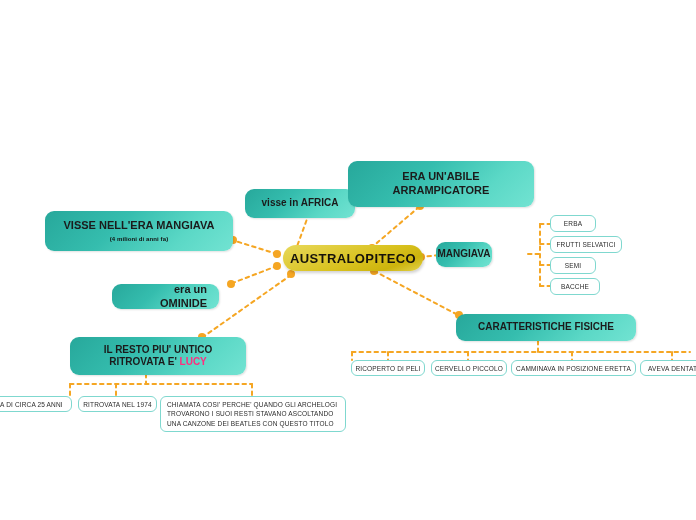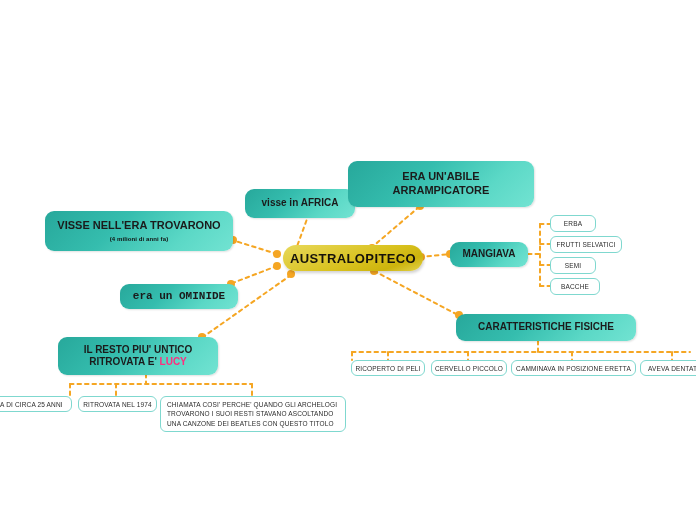--- a/index.html
+++ b/index.html
@@ -129,37 +129,37 @@
   <div class="node teal l2" style="left:245px;top:189px;width:110px;height:29px;">
     <span>visse in AFRICA</span>
   </div>
 
   <div class="node teal l1" style="left:348px;top:161px;width:186px;height:46px;">
     <span>ERA UN'ABILE</span>
     <span>ARRAMPICATORE</span>
   </div>
 
   <div class="node teal l1" style="left:45px;top:211px;width:188px;height:40px;">
-    <span>VISSE NELL'ERA TROVARONO</span>
+    <span>VISSE NELL'ERA MANGIAVA</span>
     <span class="sub">(4 milioni di anni fa)</span>
   </div>
 
-  <div class="node teal l1" style="left:120px;top:284px;width:118px;height:25px;font-family:Liberation Mono, monospace;">
+  <div class="node teal l1" style="left:112px;top:284px;width:107px;height:25px;">
     <span>era un OMINIDE</span>
   </div>
 
-  <div class="node teal l2" style="left:450px;top:242px;width:78px;height:25px;">
+  <div class="node teal l2" style="left:436px;top:242px;width:56px;height:25px;">
     <span>MANGIAVA</span>
   </div>
 
   <div class="node teal l2" style="left:456px;top:314px;width:180px;height:27px;">
     <span>CARATTERISTICHE FISICHE</span>
   </div>
 
-  <div class="node teal l2" style="left:58px;top:337px;width:160px;height:38px;">
+  <div class="node teal l2" style="left:70px;top:337px;width:176px;height:38px;">
     <span>IL RESTO PIU' UNTICO</span>
     <span><span>RITROVATA E' </span><span class="lucy">LUCY</span></span>
   </div>
 
   <div class="node leaf" style="left:550px;top:215px;width:46px;height:17px;">
     <span>ERBA</span>
   </div>
   <div class="node leaf" style="left:550px;top:236px;width:72px;height:17px;">
     <span>FRUTTI SELVATICI</span>
   </div>

